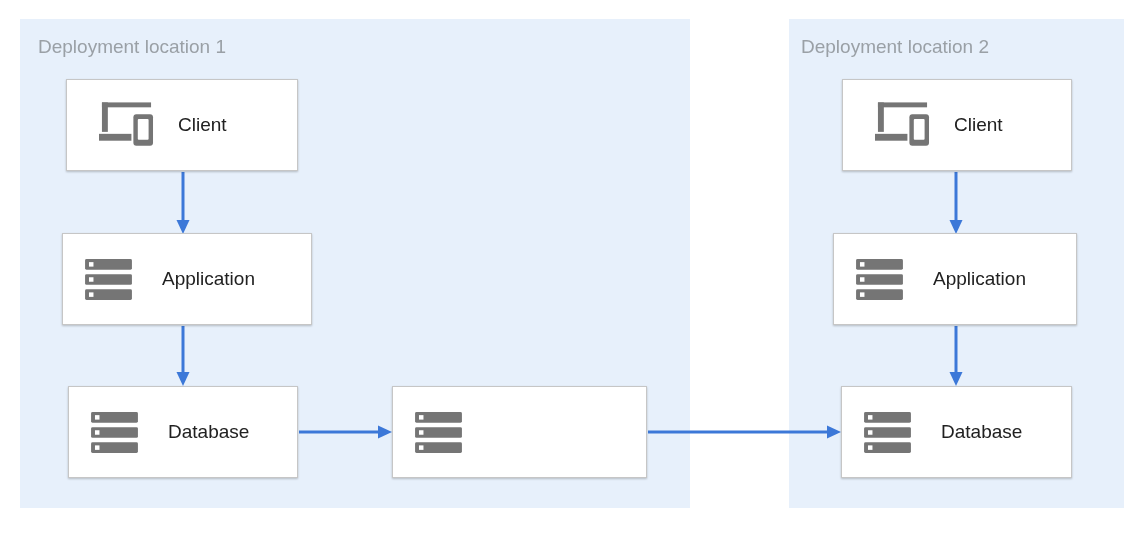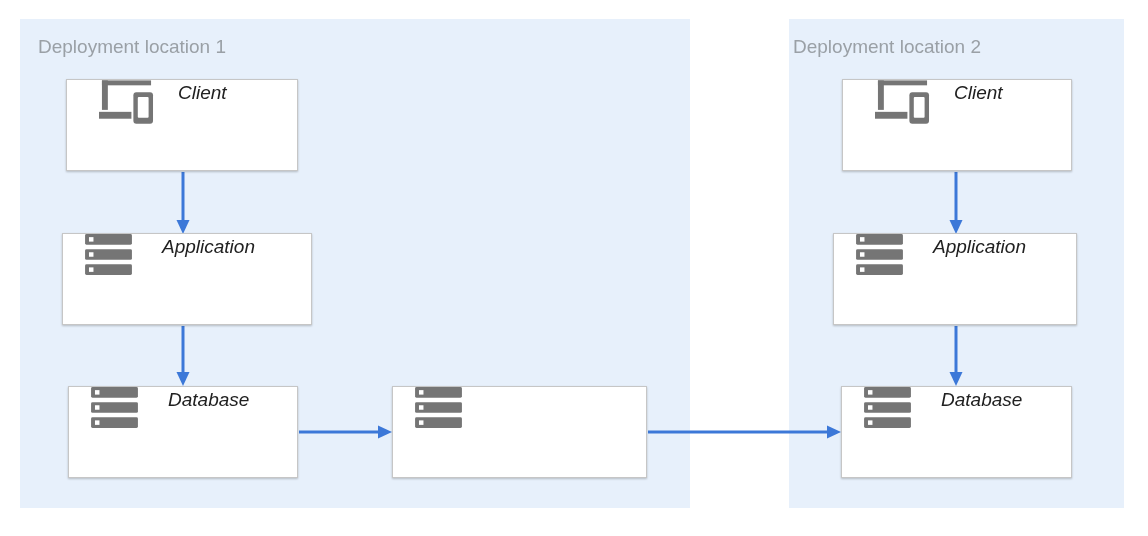--- a/index.html
+++ b/index.html
@@ -20,28 +20,28 @@
     position:relative;overflow:hidden;
   }
   .region{position:absolute;background:var(--region-bg);}
   #region1{left:20px;top:19px;width:670px;height:489px;}
   #region2{left:789px;top:19px;width:335px;height:489px;}
   .region-title{
     position:absolute;left:18px;top:17px;
     font-size:19px;color:var(--region-title-color);
     white-space:nowrap;
   }
-  #region2 .region-title{left:4px;}
+  #region2 .region-title{left:12px;}
   .node{
     position:absolute;box-sizing:border-box;
     background:var(--node-bg);
     border:1px solid var(--node-border);
     box-shadow:0 1px 2px rgba(0,0,0,0.22);
-    display:flex;align-items:flex-start;
-    padding-left:22px;gap:30px;font-style:italic;
+    display:flex;align-items:center;
+    padding-left:22px;gap:30px;
   }
   .node.client-node{padding-left:32px;gap:24px;}
   .node-label{
     font-size:19px;line-height:26px;color:var(--label-color);
     white-space:nowrap;
   }
   #node-migration .node-label{white-space:normal;width:92px;}
   .icon{display:flex;align-items:center;justify-content:center;}
 
   #node-client1{left:66px;top:79px;width:232px;height:92px;}

